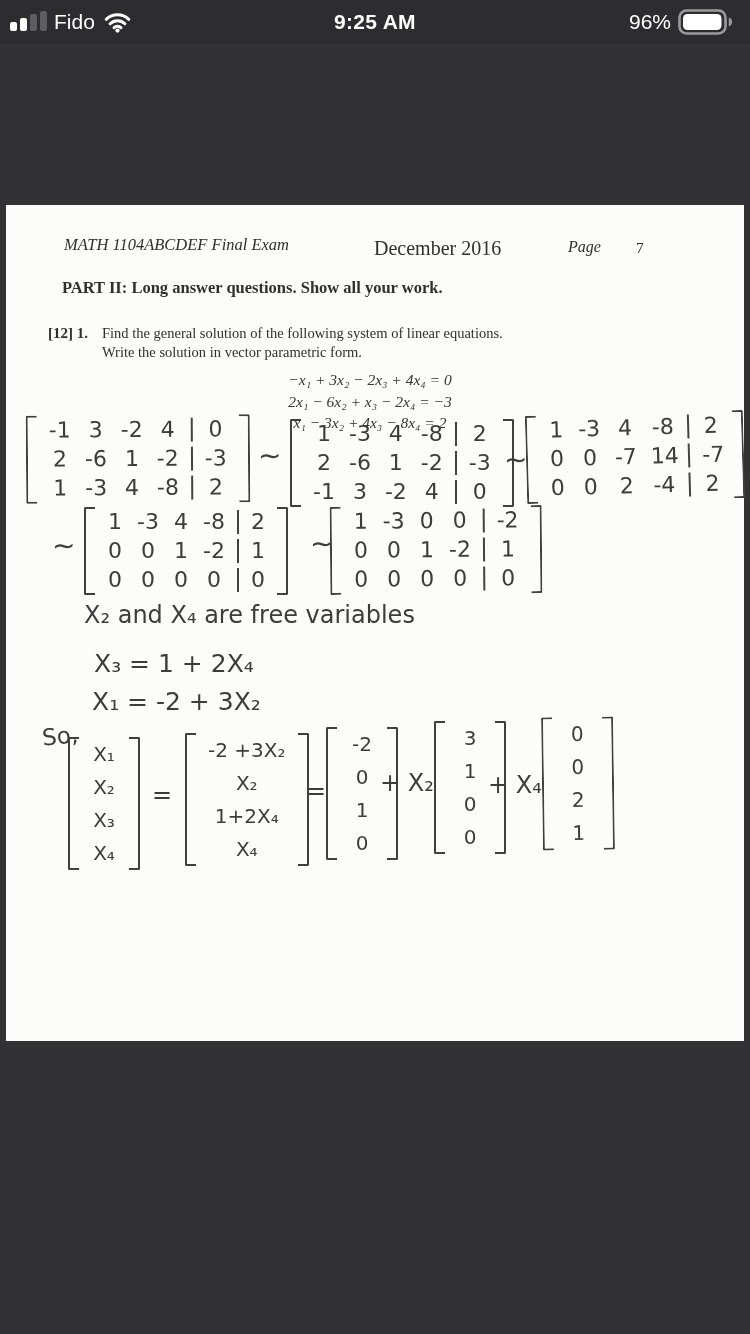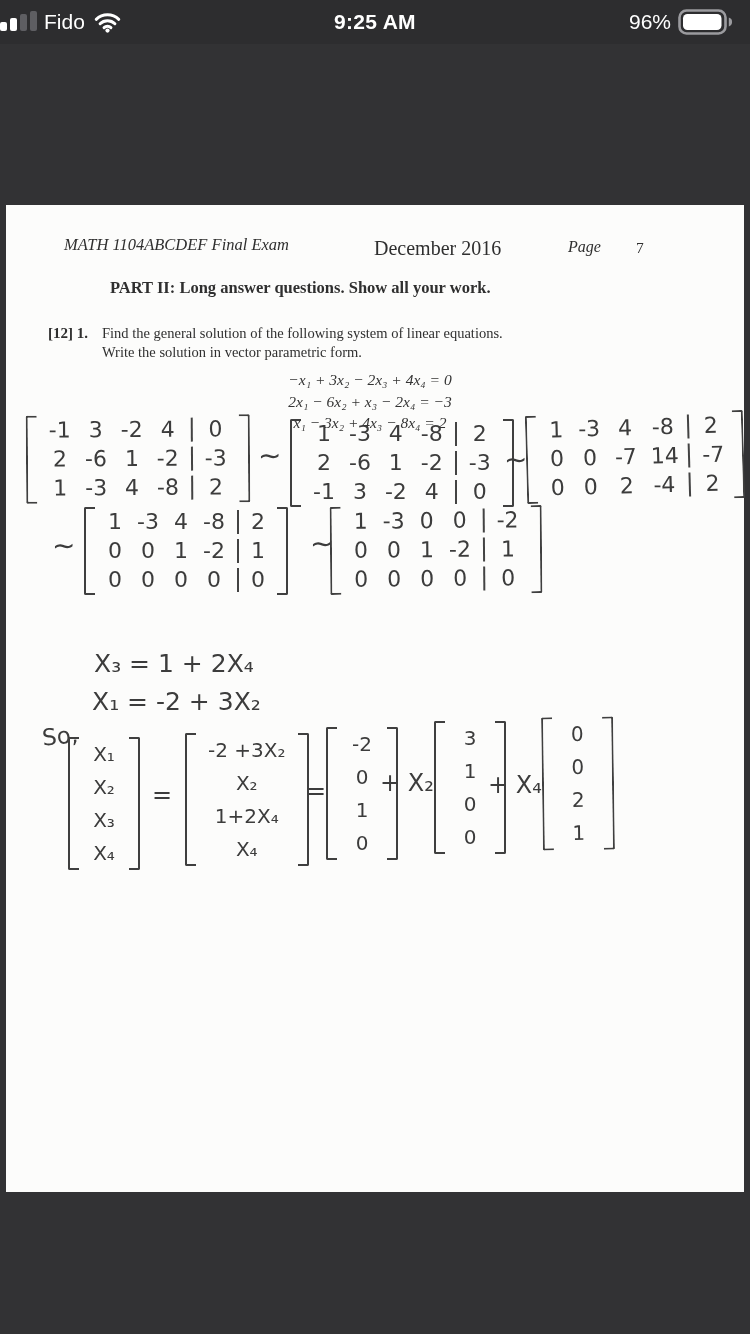--- a/index.html
+++ b/index.html
@@ -2,34 +2,34 @@
 <html><head>
 <meta charset="utf-8">
 <style>
   * { margin:0; padding:0; box-sizing:border-box; }
   html,body { width:750px; height:1334px; }
   body { background:#323234; font-family:"Liberation Sans", sans-serif; position:relative; overflow:hidden; }
 
   
   .statusbar { position:absolute; top:0; left:0; width:750px; height:44px; background:#2d2d2f;
     display:flex; align-items:center; justify-content:space-between; color:#fff; z-index:5; }
-  .sb-left { display:flex; align-items:flex-end; gap:7px; }
+  .sb-left { display:flex; align-items:flex-end; gap:7px; padding-left:10px; }
   .signal { display:flex; align-items:flex-end; gap:3px; height:21px; padding-bottom:2px; }
   .signal i { display:block; width:7px; border-radius:2px; background:#5e5e62; }
   .signal i.on { background:#fff; }
   .s1{height:9px;} .s2{height:13px;} .s3{height:17px;} .s4{height:20px;}
   .carrier { font-size:21px; line-height:21px; padding-bottom:1px; }
   .wifi { width:27px; height:21px; margin-left:2px; }
   .sb-time { position:absolute; left:0; right:0; text-align:center; font-size:21px; font-weight:700; letter-spacing:.3px; }
   .sb-right { display:flex; align-items:center; gap:7px; padding-right:16px; z-index:2; }
   .batt-pct { font-size:21px; }
   .battery { width:56px; height:26px; }
 
   
-  .page { position:absolute; left:6px; top:205px; width:738px; height:987px; background:#fcfcfb; }
+  .page { position:absolute; left:6px; top:205px; width:738px; height:836px; background:#fcfcfb; }
   .print { font-family:"Liberation Serif","DejaVu Serif",serif; color:#2f2f2f; position:absolute; white-space:nowrap; }
   .it { font-style:italic; }
   .bold { font-weight:700; }
 
   .eqs { position:absolute; left:0; right:10px; top:164px; text-align:center;
     font-family:"Liberation Serif","DejaVu Serif",serif; font-style:italic; color:#333;
     font-size:15.5px; line-height:21.5px; }
 
   
   .hw { font-family:"DejaVu Sans", sans-serif; color:#3c3c3c; position:absolute; white-space:nowrap; }
@@ -77,21 +77,21 @@
   </div>
 </div>
 
 <div class="page">
 
   <span class="print it" style="left:58px; top:30px; font-size:16.5px;">MATH 1104ABCDEF Final Exam</span>
   <span class="print" style="left:368px; top:32px; font-size:20px;">December 2016</span>
   <span class="print it" style="left:562px; top:33px; font-size:16px;">Page</span>
   <span class="print" style="left:630px; top:34px; font-size:15.5px;">7</span>
 
-  <span class="print bold" style="left:56px; top:73px; font-size:16.5px;margin-left:48px;">PART II: Long answer questions. Show all your work.</span>
+  <span class="print bold" style="left:56px; top:73px; font-size:16.5px;">PART II: Long answer questions. Show all your work.</span>
 
   <span class="print bold" style="left:42px; top:120px; font-size:15px;">[12] 1.</span>
   <span class="print" style="left:96px; top:139px; font-size:14.5px;">Write the solution in vector parametric form.</span>
   <span class="print" style="left:96px; top:120px; font-size:14.5px;">Find the general solution of the following system of linear equations.</span>
 
   <div class="eqs">
     <div>−x₁ + 3x₂ − 2x₃ + 4x₄ = 0</div>
     <div>2x₁ − 6x₂ + x₃ − 2x₄ = −3</div>
     <div>x₁ − 3x₂ + 4x₃ − 8x₄ = 2</div>
   </div>
@@ -190,20 +190,21 @@
         <span class="mcell">-2</span>
         <span class="mcell aug">1</span>
         <span class="mcell">0</span>
         <span class="mcell">0</span>
         <span class="mcell">0</span>
         <span class="mcell">0</span>
         <span class="mcell aug">0</span>
       </span>
   </div>
 
+  <span class="hw" style="left:78px; top:396px; font-size:24px;">X₂ and X₄ are free variables</span>
   <span class="hw" style="left:88px; top:444px; font-size:25px;">X₃ = 1 + 2X₄</span>
   <span class="hw" style="left:86px; top:482px; font-size:25px;">X₁ = -2 + 3X₂</span>
   <span class="hw" style="left:36px; top:518px; font-size:23px; transform:rotate(-6deg);">So,</span>
 
   <div class="matrix vec hw" style="left:62px; top:530px;">
     <span class="mgrid" style="grid-template-columns: repeat(1, auto);">
         <span class="mcell">X₁</span>
         <span class="mcell">X₂</span>
         <span class="mcell">X₃</span>
         <span class="mcell">X₄</span>

